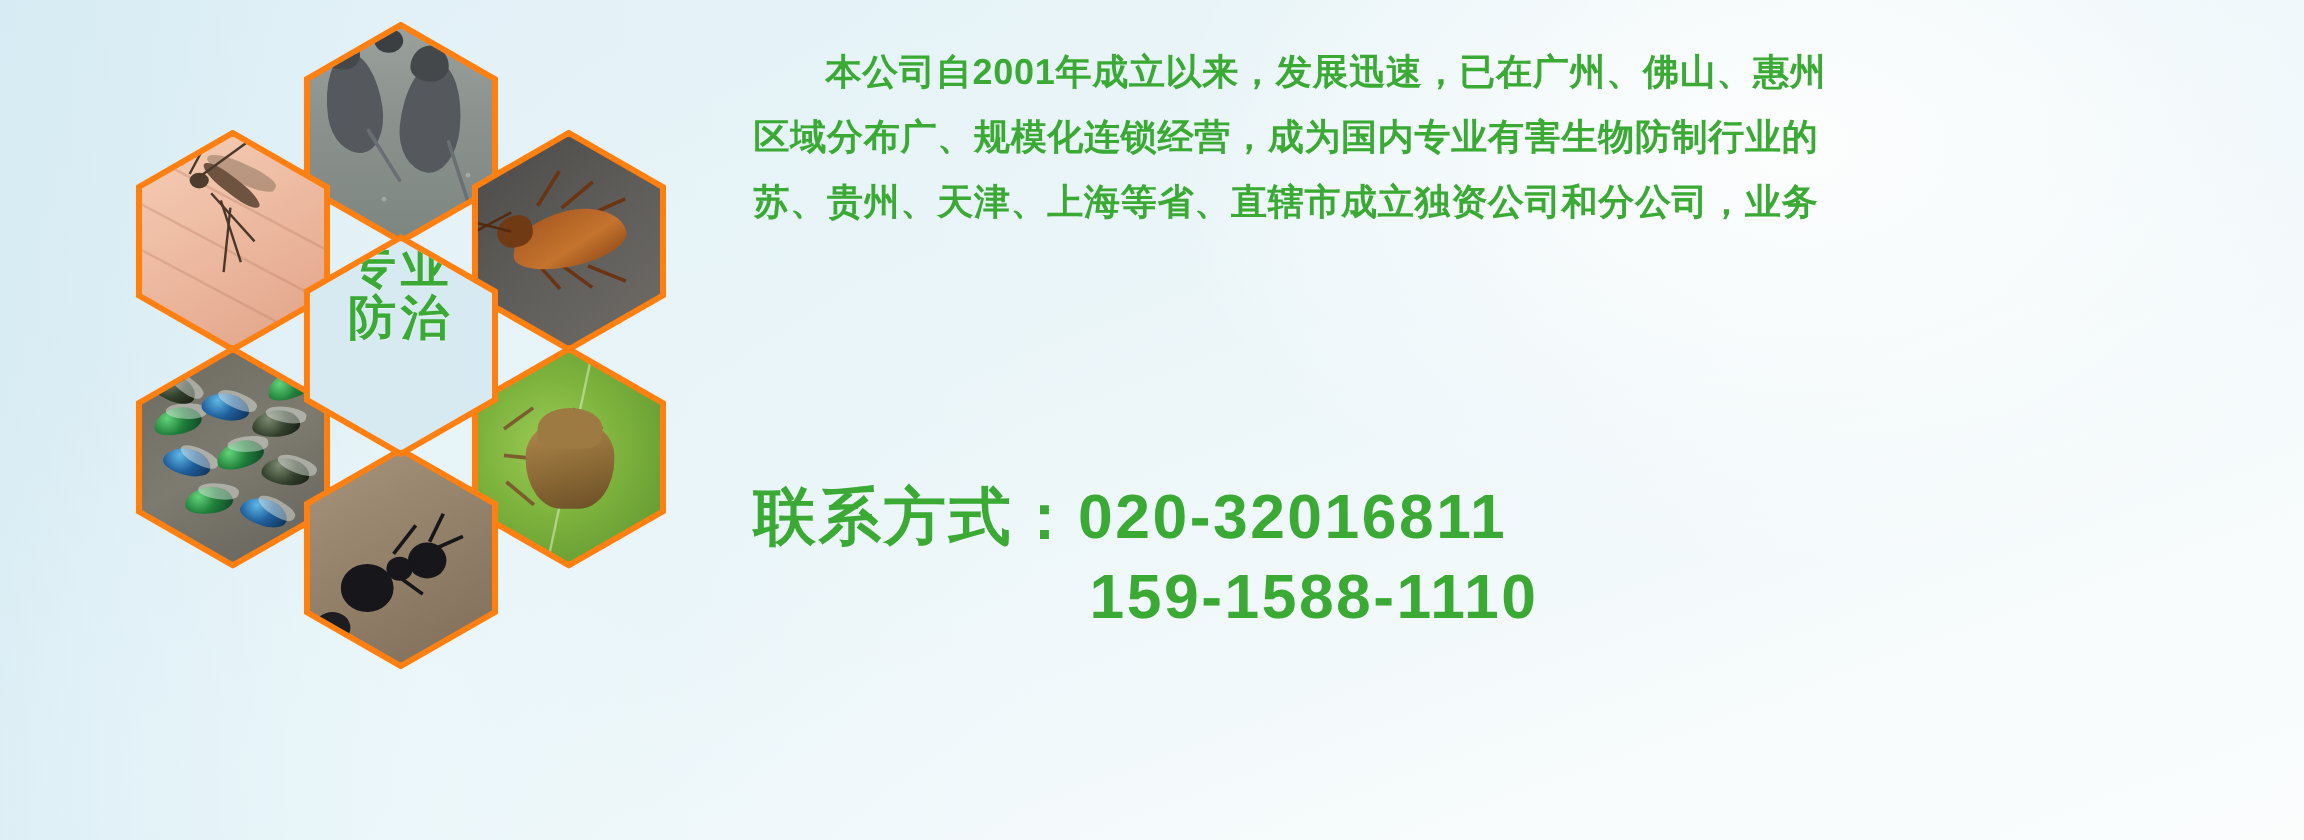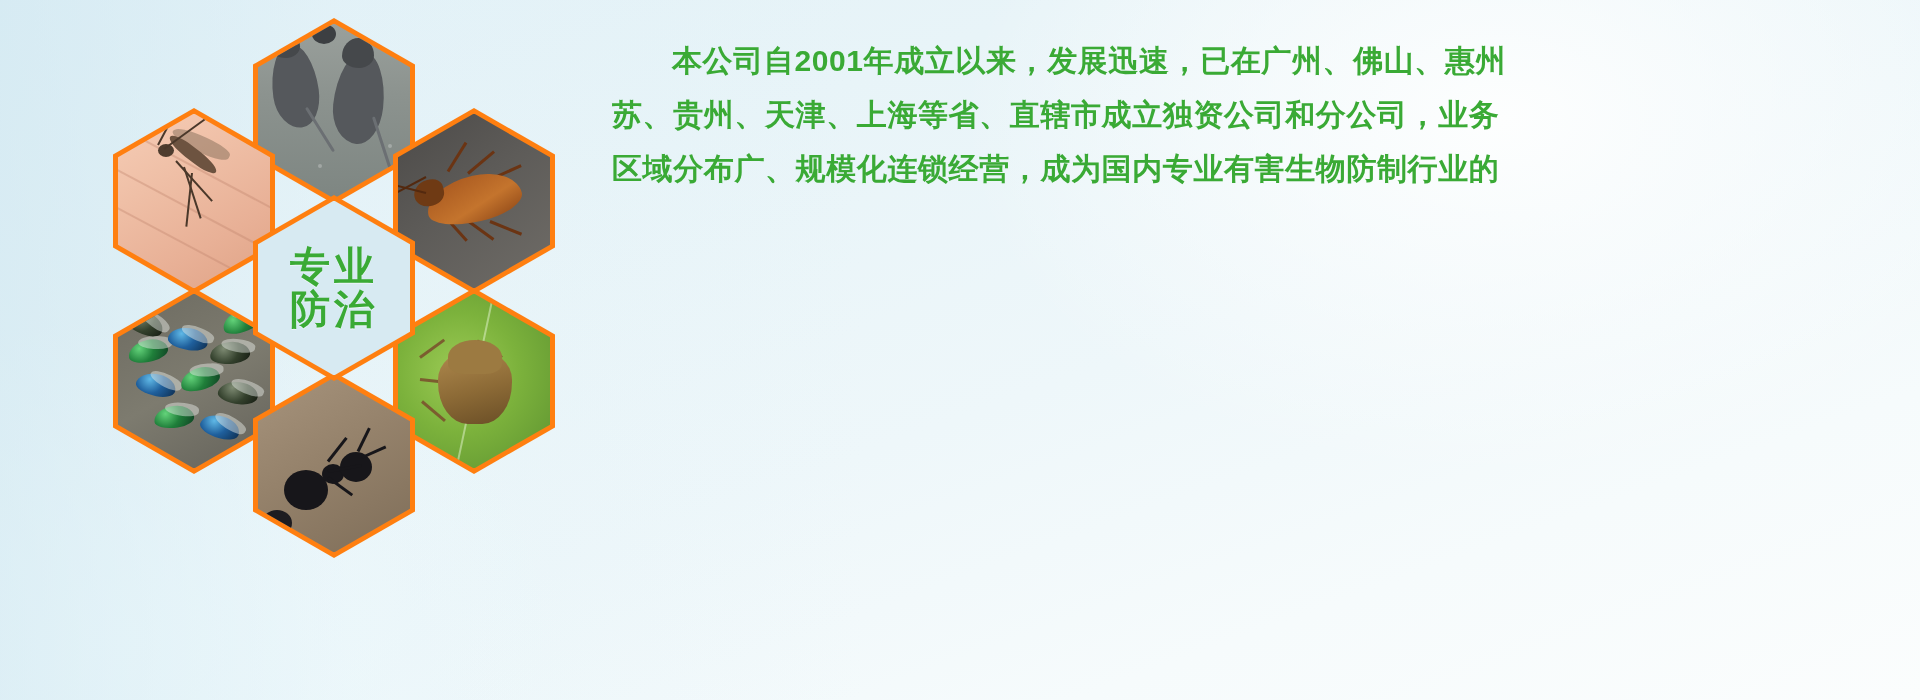--- a/index.html
+++ b/index.html
@@ -37,21 +37,21 @@
   .art{position:absolute;inset:0;}
 
   
   .h-rat   {left:168px;top:8px;}
   .h-mos   {left:28px;top:98px;}
   .h-roach {left:308px;top:98px;}
   .h-fly   {left:28px;top:278px;}
   .h-bug   {left:308px;top:278px;}
   .h-ant   {left:168px;top:362px;}
   .h-center{left:168px;top:185px;background:#ff7f10;}
-  .h-center .inner{background:#d7eaf2;display:flex;align-items:center;justify-content:center;}
+  .h-center .inner{background:#d7eaf2;display:flex;justify-content:center;}
 
   .center-text{
     color:#3aaa35;font-weight:700;line-height:1.08;
     text-align:center;letter-spacing:.10em;
     font-size:40px;
     text-shadow:0 1px 0 rgba(255,255,255,.5);
   }
   .center-text span{display:block;}
 
   
@@ -96,21 +96,21 @@
   .soil{background:linear-gradient(150deg,#a6937c 0%,#95826b 45%,#7f6e59 100%);}
   .ant-seg{position:absolute;border-radius:50%;background:#17161a;}
   .ant-leg{position:absolute;height:3px;background:#17161a;transform-origin:left center;}
 
   
   .copy{
     position:absolute;left:612px;top:38px;width:1280px;
     color:#3aaa35;
   }
   .copy p{
-    margin:0 0 9px 0;
+    margin:0 0 9px 16px;
     font-size:30px;line-height:1.5;font-weight:700;
     letter-spacing:.02em;white-space:nowrap;
   }
   .copy p.indent{text-indent:60px;}
 
   .contact{position:absolute;left:628px;top:398px;width:1280px;color:#3aaa35;}
   .contact .line{
     font-size:52px;font-weight:700;line-height:1.28;letter-spacing:.04em;white-space:nowrap;
   }
   .contact .line2{padding-left:280px;}
@@ -250,18 +250,22 @@
         <div class="center-text">
           <span>专业</span>
           <span>防治</span>
         </div>
       </div>
     </div>
   </div>
 
   <div class="copy">
     <p class="indent">本公司自2001年成立以来，发展迅速，已在广州、佛山、惠州</p>
+    <p>区域分布广、规模化连锁经营，成为国内专业有害生物防制行业的</p>
     <p>苏、贵州、天津、上海等省、直辖市成立独资公司和分公司，业务</p>
-    <p>区域分布广、规模化连锁经营，成为国内专业有害生物防制行业的</p>
   </div>
 
+  <div class="contact">
+    <div class="line">联系方式：020-32016811</div>
+    <div class="line line2">159-1588-1110</div>
+  </div>
 
 </div>
 
 </body></html>

